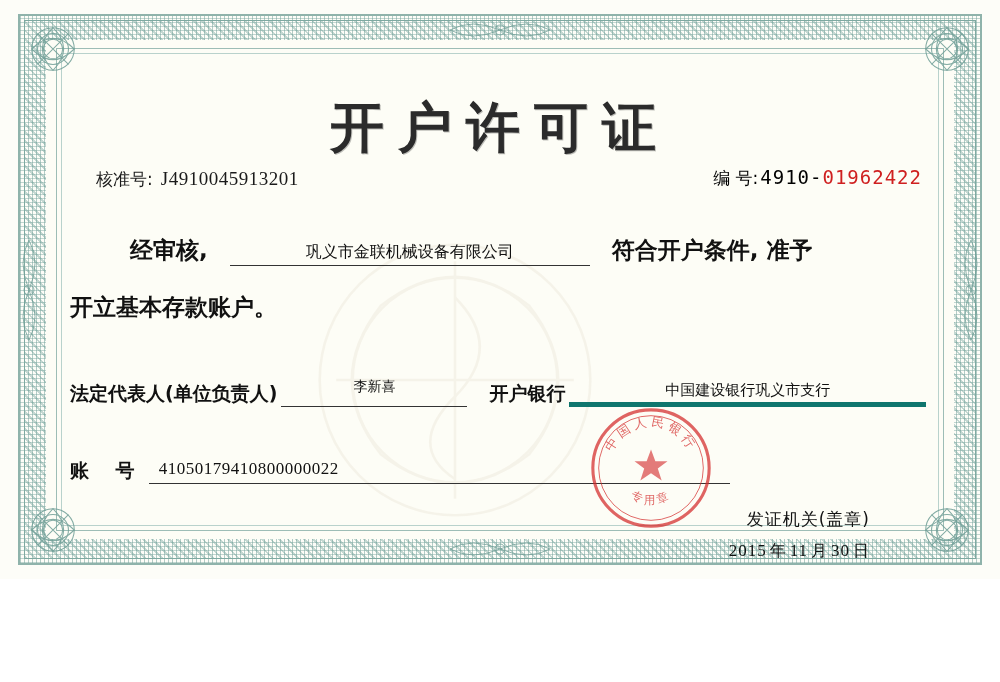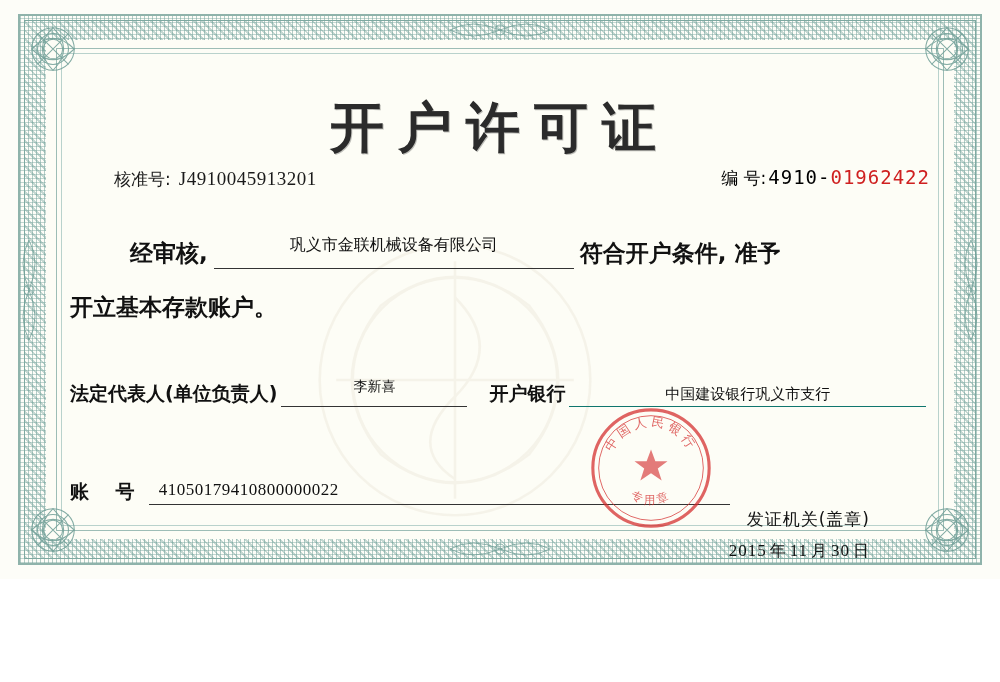--- a/index.html
+++ b/index.html
@@ -114,36 +114,36 @@
     font-weight: 700;
     font-size: 54px;
     letter-spacing: 14px;
     color: #2b2b2b;
     text-shadow: 1px 1px 0 rgba(0,0,0,0.25);
   }
 
   .row-approve {
     position: absolute;
     top: 108px;
-    left: 44px;
+    left: 26px;
     right: 10px;
     height: 26px;
     font-size: 17px;
     color: #1a1a1a;
   }
   .lbl { font-family: "DejaVu Sans", sans-serif; font-size: 17px; }
   .approve-no {
     font-family: "Liberation Serif", serif;
     font-size: 19px;
     margin-left: 8px;
     letter-spacing: 0.5px;
   }
   .serial-wrap {
     position: absolute;
-    right: 0;
+    right: 8px;
     top: 106px;
     font-size: 18px;
     white-space: nowrap;
     text-align: right;
   }
   .serial-prefix {
     font-family: "DejaVu Sans", sans-serif;
     font-size: 17px;
   }
   .serial-code {
@@ -163,26 +163,27 @@
     position: absolute;
     top: 175px;
     left: 60px;
     right: 0;
     display: flex;
     align-items: flex-end;
     font-family: "DejaVu Sans", sans-serif;
     font-size: 23px;
     font-weight: 700;
     color: #111;
+    gap: 16px;
   }
   .body-line1 .fill {
     flex: 0 0 360px;
     border-bottom: 1px solid #333;
     text-align: center;
-    padding-bottom: 12px;
+    padding-bottom: 2px;
     margin: 0 6px;
     font-size: 16px;
     font-weight: 400;
     font-family: "DejaVu Sans", sans-serif;
   }
   .body-line2 {
     position: absolute;
     top: 232px;
     left: 0;
     font-family: "DejaVu Sans", sans-serif;
@@ -210,21 +211,21 @@
     padding-bottom: 10px;
     margin: 0 4px;
     font-size: 14px;
     font-weight: 400;
   }
   .row-legal .lbl-bank {
     margin-left: 18px;
   }
   .row-legal .fill-bank {
     flex: 1 1 auto;
-    border-bottom: 1px solid #0f766e;
+    border-bottom: 5px solid #0f766e;
     text-align: center;
     padding-bottom: 2px;
     margin: 0 4px;
     font-size: 15px;
     font-weight: 400;
   }
 
   .row-account {
     position: absolute;
     top: 398px;
@@ -233,21 +234,20 @@
     display: flex;
     align-items: flex-end;
     font-family: "DejaVu Sans", sans-serif;
     font-size: 19px;
     font-weight: 700;
     color: #111;
   }
   .row-account .acct-label {
     letter-spacing: 10px;
     white-space: nowrap;
-    margin-top: 21px;
   }
   .row-account .fill-acct {
     flex: 1 1 auto;
     border-bottom: 1px solid #333;
     padding-bottom: 4px;
     padding-left: 10px;
     margin-left: 4px;
     font-family: "Liberation Serif", serif;
     font-size: 17px;
     font-weight: 400;

